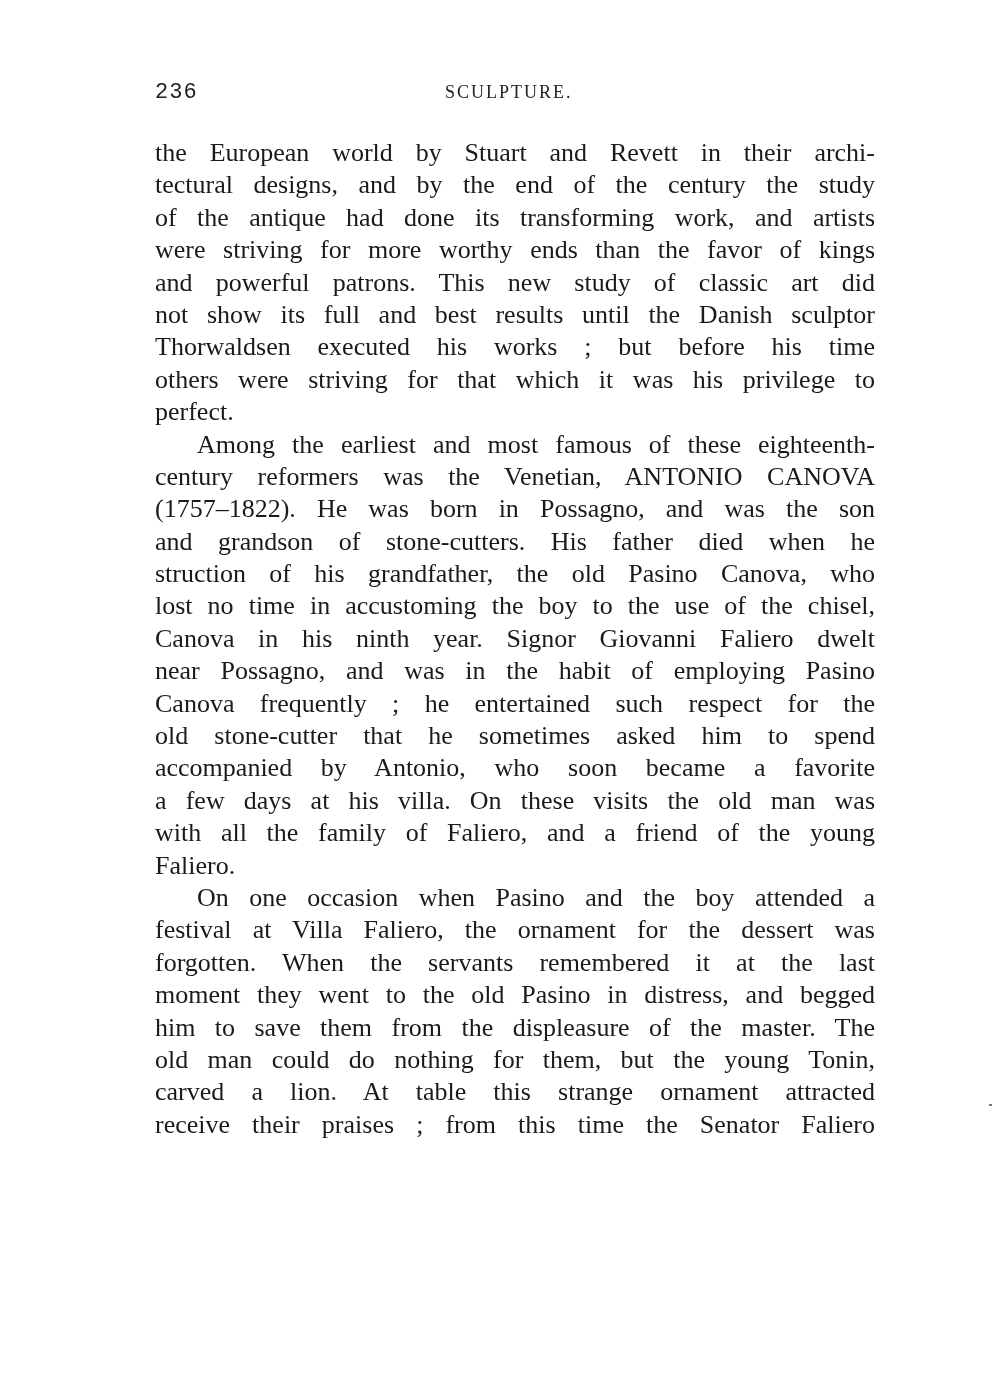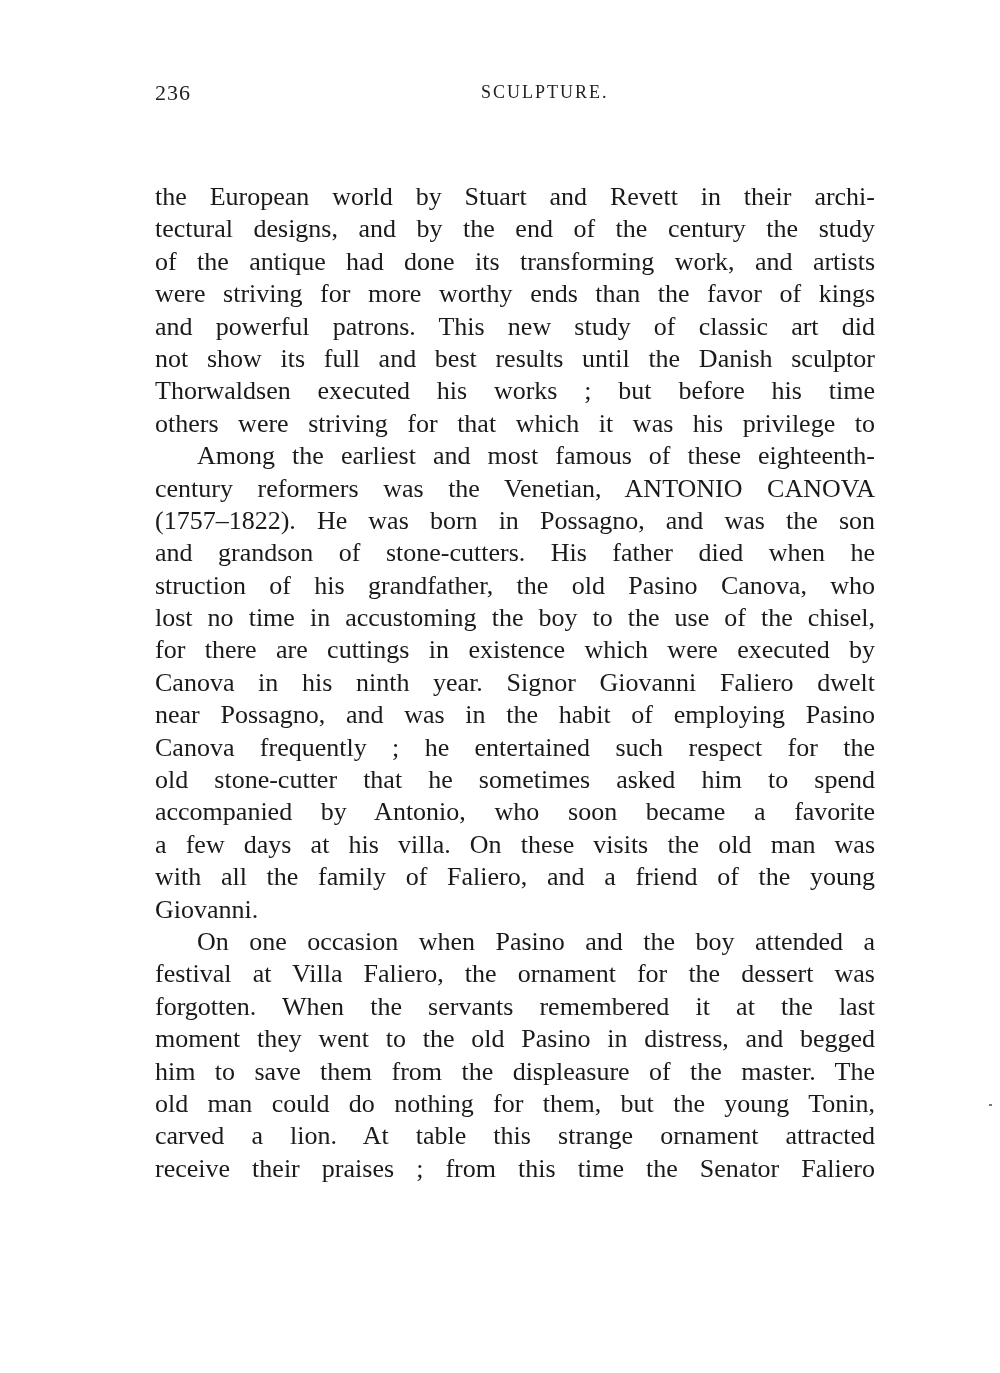--- a/index.html
+++ b/index.html
@@ -29,36 +29,35 @@
       width: 720px;
       height: 30px;
     }
     .page-number {
       position: absolute;
       left: 0;
       top: 0;
       font-size: 22px;
       letter-spacing: 1px;
       color: #222;
+      font-family: Liberation Mono, monospace;
     }
     .section-title {
       position: absolute;
       left: 290px;
       top: 2px;
       font-size: 18px;
       letter-spacing: 2px;
       color: #222;
-      margin-left: 36px;
     }
     .body-text {
       position: absolute;
       left: 155px;
       top: 137px;
       width: 720px;
-      margin-top: 44px;
     }
     .line {
       display: block;
       height: 32.4px;
       line-height: 32.4px;
       font-size: 26px;
       text-align: justify;
       text-align-last: justify;
       white-space: nowrap;
       overflow: visible;
@@ -92,38 +91,38 @@
 
     <div>
       <span class="line">the European world by Stuart and Revett in their archi-</span>
       <span class="line">tectural designs, and by the end of the century the study</span>
       <span class="line">of the antique had done its transforming work, and artists</span>
       <span class="line">were striving for more worthy ends than the favor of kings</span>
       <span class="line">and powerful patrons.  This new study of classic art did</span>
       <span class="line">not show its full and best results until the Danish sculptor</span>
       <span class="line">Thorwaldsen  executed  his  works ;  but  before  his  time</span>
       <span class="line">others were striving for that which it was his privilege to</span>
+      <span class="line last">perfect.</span>
     </div>
 
     <div>
       <span class="line indent">Among the earliest and most famous of these eighteenth-</span>
       <span class="line">century reformers was the Venetian, ANTONIO CANOVA</span>
       <span class="line">(1757–1822).  He was born in Possagno, and was the son</span>
       <span class="line">and grandson of stone-cutters.  His father died when he</span>
       <span class="line">struction of his grandfather, the old Pasino Canova, who</span>
       <span class="line">lost no time in accustoming the boy to the use of the chisel,</span>
-      <span class="line">for there are cuttings in existence which were executed by</span>
       <span class="line">Canova in his ninth year.  Signor Giovanni Faliero dwelt</span>
       <span class="line">near Possagno, and was in the habit of employing Pasino</span>
       <span class="line">Canova frequently ; he entertained such respect for the</span>
       <span class="line">old stone-cutter that he sometimes asked him to spend</span>
       <span class="line">accompanied by Antonio, who soon became a favorite</span>
       <span class="line">a few days at his villa.  On these visits the old man was</span>
       <span class="line">with all the family of Faliero, and a friend of the young</span>
-      <span class="line last">Giovanni.</span>
+      <span class="line last">Faliero.</span>
     </div>
 
     <div>
       <span class="line indent">On one occasion when Pasino and the boy attended a</span>
       <span class="line">festival at Villa Faliero, the ornament for the dessert was</span>
       <span class="line">forgotten.  When the servants remembered it at the last</span>
       <span class="line">moment they went to the old Pasino in distress, and begged</span>
       <span class="line">him to save them from the displeasure of the master.  The</span>
       <span class="line">old man could do nothing for them, but the young Tonin,</span>
       <span class="line">carved a lion.  At table this strange ornament attracted</span>

